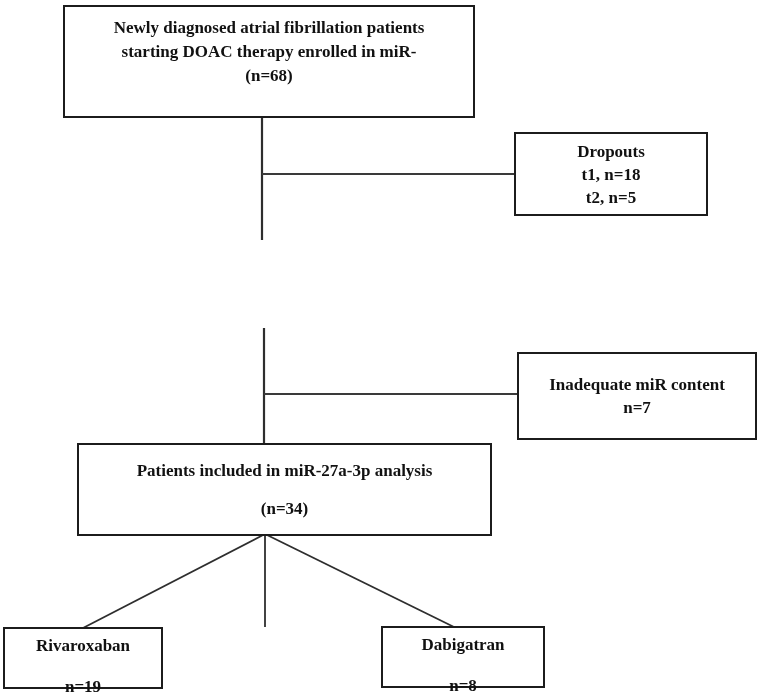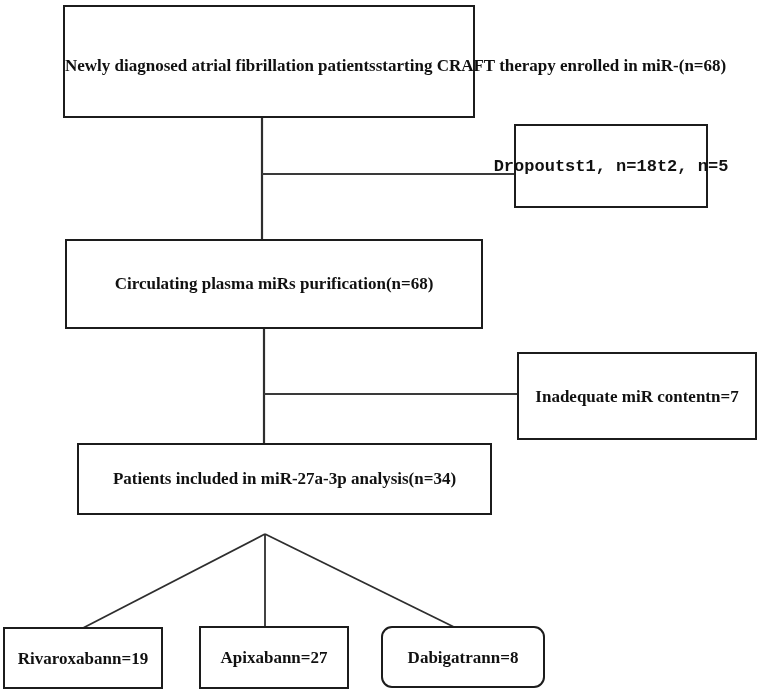--- a/index.html
+++ b/index.html
@@ -23,62 +23,61 @@
     top: 0;
     width: 762px;
     height: 696px;
   }
   .box {
     position: absolute;
     box-sizing: border-box;
     border: 2.5px solid #1c1c1c;
     background: #ffffff;
     display: flex;
-    flex-direction: row;
+    flex-direction: column;
     align-items: center;
     text-align: right;
   }
   .box .line {
     font-size: 17px;
     line-height: 24px;
     white-space: nowrap;
   }
   .box-enrollment {
     left: 63px; top: 5px; width: 412px; height: 113px;
     justify-content: flex-start;
     padding-top: 9px;
   }
   .box-dropouts {
-    left: 514px; top: 124px; width: 194px; height: 84px;
+    left: 514px; top: 132px; width: 194px; height: 84px;
     justify-content: center;
-    font-family: Liberation Mono, monospace;
   }
   .box-dropouts .line { line-height: 23px; }
   .box-purification {
     left: 65px; top: 239px; width: 418px; height: 90px;
     justify-content: center;
     row-gap: 14px;
   }
   .box-inadequate {
     left: 517px; top: 352px; width: 240px; height: 88px;
     justify-content: center;
   }
   .box-inadequate .line { line-height: 23px; }
   .box-analysis {
-    left: 77px; top: 443px; width: 415px; height: 72px;
+    left: 77px; top: 443px; width: 415px; height: 93px;
     justify-content: center;
     row-gap: 14px;
   }
   .box-drug {
     justify-content: center;
   }
-  .box-drug .line { line-height: 25px; }
+  .box-drug .line { line-height: 25px; margin-top: 16px; }
   .box-rivaroxaban { left: 3px;   top: 627px; width: 160px; height: 62px; }
   .box-apixaban    { left: 199px; top: 626px; width: 150px; height: 63px; }
-  .box-dabigatran  { left: 381px; top: 626px; width: 164px; height: 62px; border-radius: 11px; }
+  .box-dabigatran  { left: 381px; top: 626px; width: 164px; height: 62px; }
 </style>
 </head>
 <body>
 
 <div class="canvas">
 
   <svg class="connectors" width="762" height="696" viewBox="0 0 762 696">
 
     <line x1="262" y1="118" x2="262" y2="240" stroke="#2e2e2e" stroke-width="2.2"></line>
 
@@ -88,53 +87,45 @@
 
     <line x1="264" y1="394" x2="518" y2="394" stroke="#3a3a3a" stroke-width="1.8"></line>
 
     <line x1="265" y1="534" x2="83" y2="628" stroke="#2e2e2e" stroke-width="1.8"></line>
     <line x1="265" y1="534" x2="265" y2="627" stroke="#2e2e2e" stroke-width="1.8"></line>
     <line x1="265" y1="534" x2="454" y2="627" stroke="#2e2e2e" stroke-width="1.8"></line>
   </svg>
 
   <div class="box box-enrollment">
     <div class="line">Newly diagnosed atrial fibrillation patients</div>
-    <div class="line">starting CRAFT therapy enrolled in miR-</div>
+    <div class="line">starting DOAC therapy enrolled in miR-</div>
     <div class="line">(n=68)</div>
   </div>
 
   <div class="box box-dropouts">
     <div class="line">Dropouts</div>
     <div class="line">t1, n=18</div>
     <div class="line">t2, n=5</div>
   </div>
 
-  <div class="box box-purification">
-    <div class="line">Circulating plasma miRs purification</div>
-    <div class="line">(n=68)</div>
-  </div>
 
   <div class="box box-inadequate">
     <div class="line">Inadequate miR content</div>
     <div class="line">n=7</div>
   </div>
 
   <div class="box box-analysis">
     <div class="line">Patients included in miR-27a-3p analysis</div>
     <div class="line">(n=34)</div>
   </div>
 
   <div class="box box-drug box-rivaroxaban">
     <div class="line">Rivaroxaban</div>
     <div class="line">n=19</div>
   </div>
 
-  <div class="box box-drug box-apixaban">
-    <div class="line">Apixaban</div>
-    <div class="line">n=27</div>
-  </div>
 
   <div class="box box-drug box-dabigatran">
     <div class="line">Dabigatran</div>
     <div class="line">n=8</div>
   </div>
 
 </div>
 
 </body></html>

